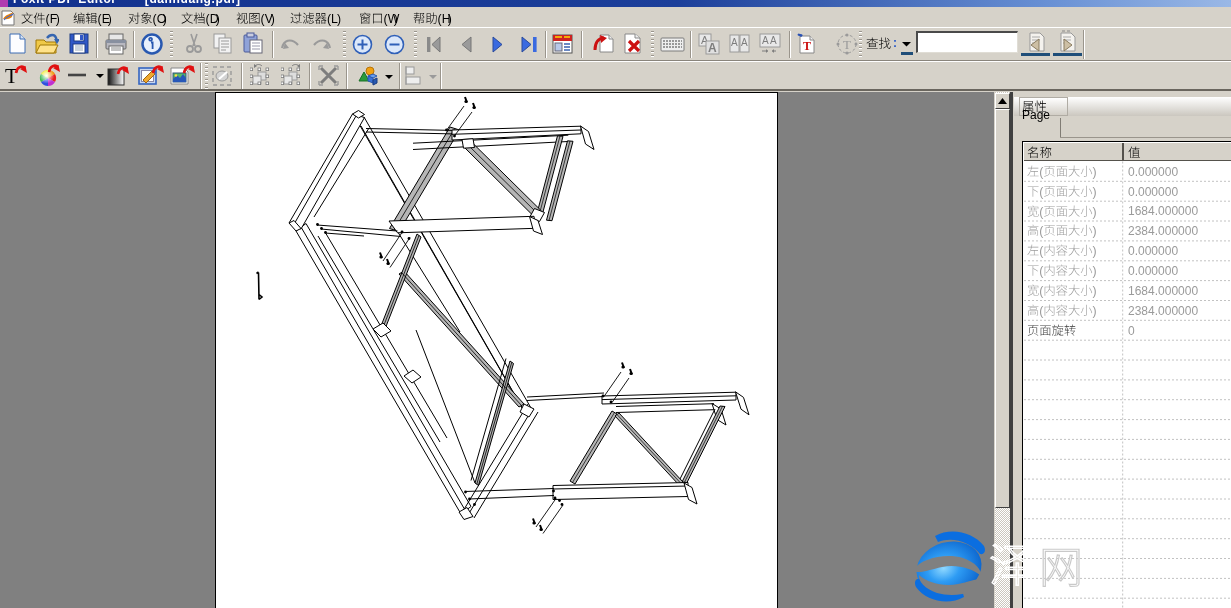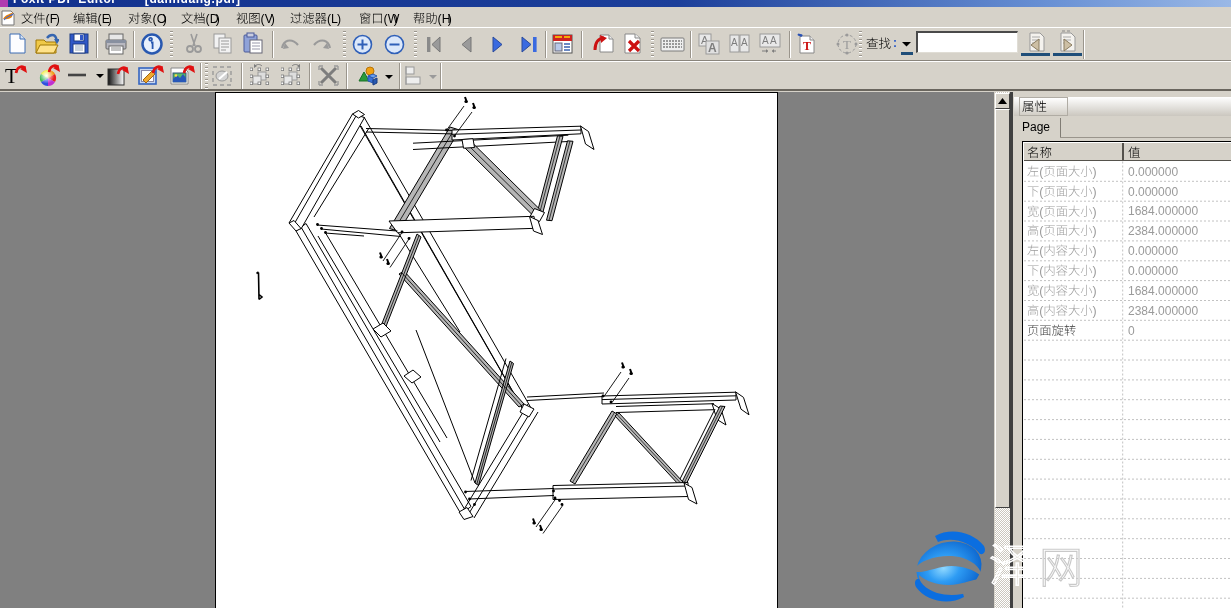--- a/index.html
+++ b/index.html
@@ -511,21 +511,21 @@
 <div class="abs" style="left:1014px;top:97px;width:217px;height:19px;background:linear-gradient(to bottom,#ffffff,#cbc7bf)"></div>
 <div class="abs" style="left:1019px;top:97px;width:49px;height:19px;background:linear-gradient(to bottom,#ffffff,#d2cec6);border:1px solid #b0aca4"></div>
 <svg style="position:absolute;left:1022px;top:101.0px;overflow:visible" width="2" height="2">
     <g transform="translate(0,10.0) scale(0.012500,-0.012500)" style="fill:#000;">
       <use href="#cg18" x="0"></use>
       <use href="#cg19" x="1000"></use>
     </g>
   </svg>
 <div class="abs" style="left:1060px;top:118px;width:1px;height:20px;background:#807c74"></div>
 <div class="abs" style="left:1060px;top:137px;width:171px;height:1px;background:#9a958c"></div>
-<div class="abs" style="left:1022px;top:120px;font-size:12px;color:#000">Page</div>
+<div class="abs" style="left:1022px;top:108px;font-size:12px;color:#000">Page</div>
 <div class="abs" style="left:1022px;top:141px;width:209px;height:467px;background:#fff;border-top:1.5px solid #000;border-left:1.5px solid #000"></div>
 <div class="abs" style="left:1023.5px;top:142.5px;width:207.5px;height:18.5px;background:#d6d2c9;border-bottom:1.5px solid #55524c"></div>
 <div class="abs" style="left:1122px;top:142.5px;width:1.5px;height:18.5px;background:#55524c"></div>
 <svg style="position:absolute;left:1027px;top:147.0px;overflow:visible" width="2" height="2">
     <g transform="translate(0,10.0) scale(0.012500,-0.012500)" style="fill:#000;">
       <use href="#cg20" x="0"></use>
       <use href="#cg21" x="1000"></use>
     </g>
   </svg>
 <svg style="position:absolute;left:1128px;top:147.0px;overflow:visible" width="2" height="2">

